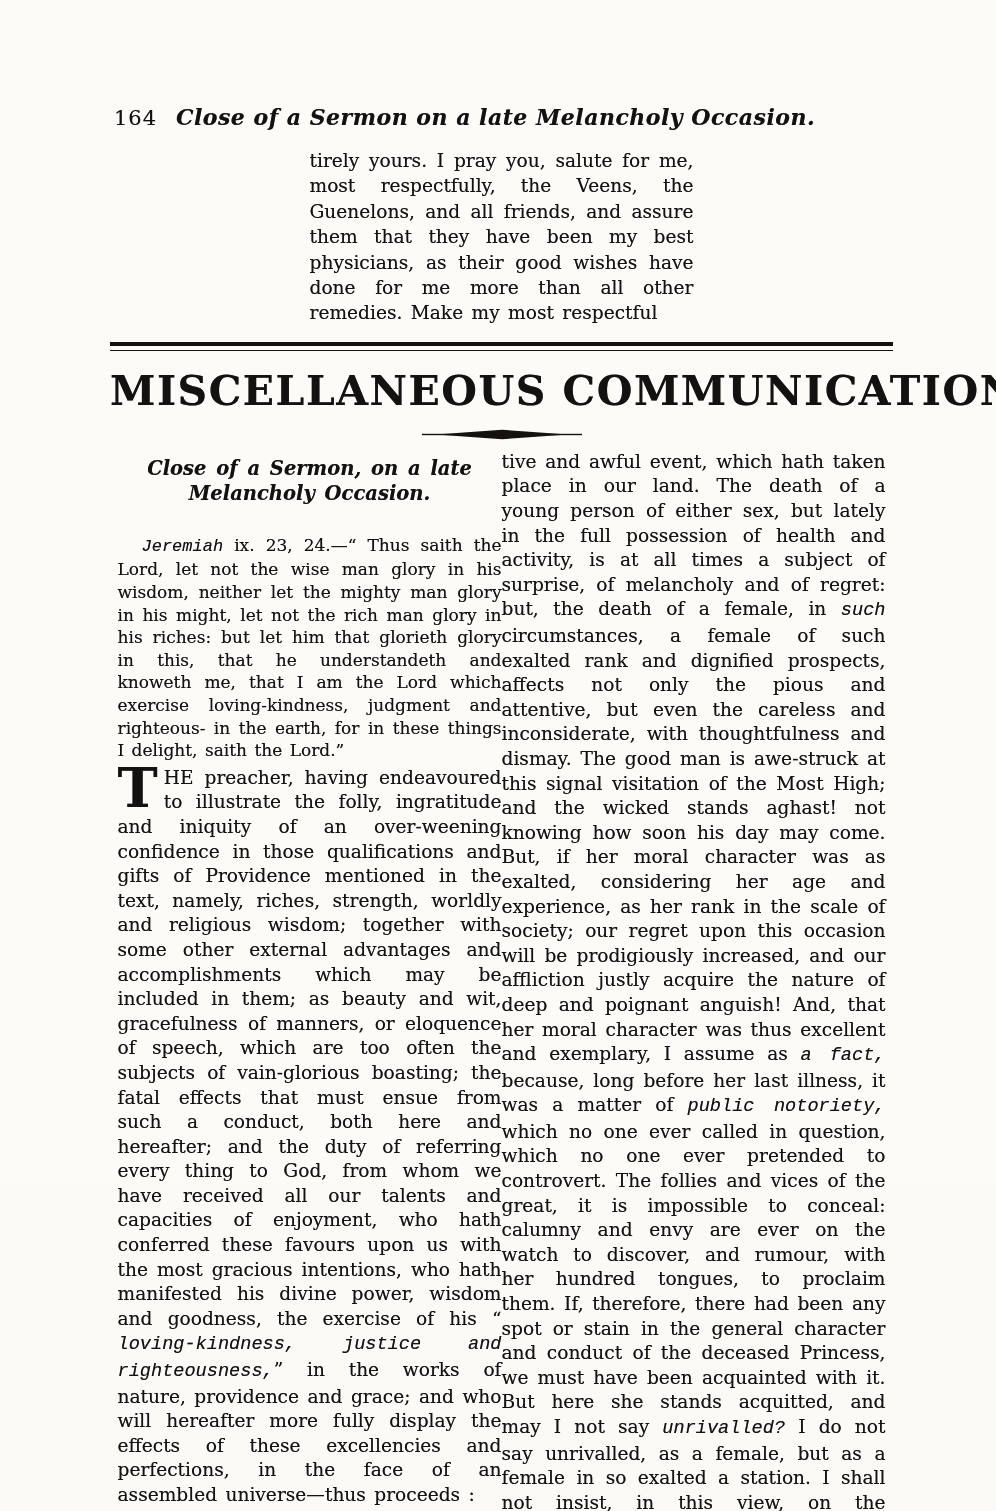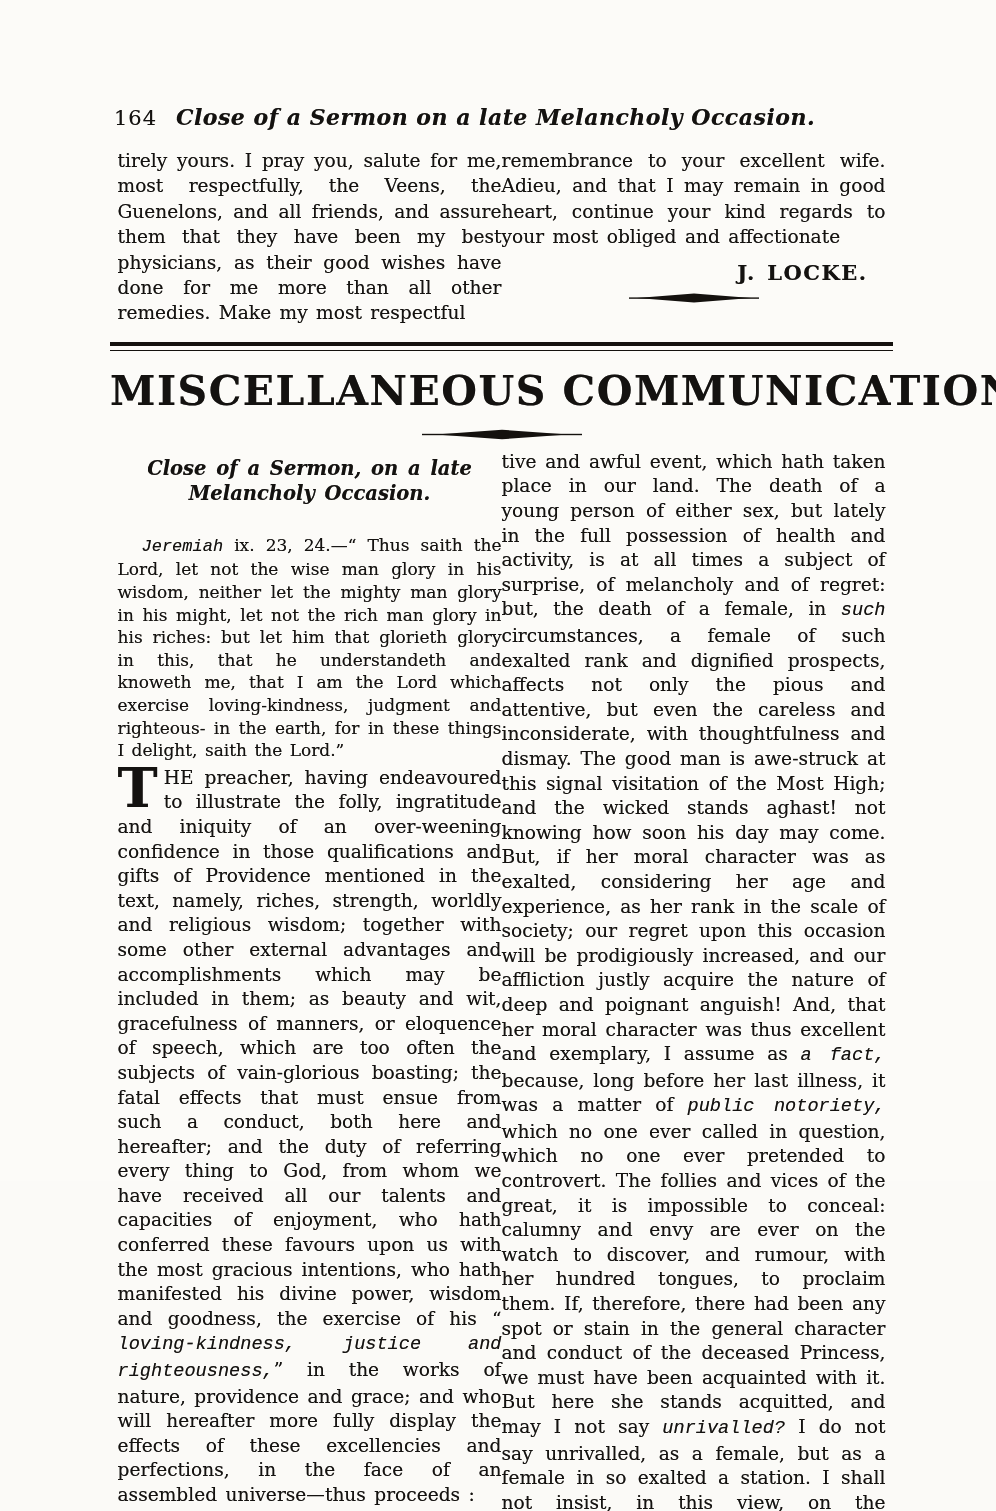--- a/index.html
+++ b/index.html
@@ -121,28 +121,20 @@
 <div class="page">
   <div class="content">
 
     <div class="runhead-row">
       <span class="pagenum">164</span>
       <span class="runhead">Close of a Sermon on a late Melancholy Occasion.</span>
     </div>
 
     <div class="cols">
       <div class="col">tirely yours. I pray you, salute for me, most respectfully, the Veens, the Guenelons, and all friends, and assure them that they have been my best physicians, as their good wishes have done for me more than all other remedies. Make my most respectful</div>
-      <div class="col">
-        <p>remembrance to your excellent wife. Adieu, and that I may remain in good heart, continue your kind regards to your most obliged and affectionate</p>
-        <div class="letter-sig">J. LOCKE.</div>
-        <svg class="swell" width="130" height="10" viewBox="0 0 130 10">
-          <rect x="0" y="4.4" width="130" height="1.4" fill="#14110e"></rect>
-          <polygon points="8,5 65,0.6 122,5 65,9.4" fill="#14110e"></polygon>
-        </svg>
-      </div>
     </div>
 
     <div class="section-rule"></div>
 
     <div class="section-title">MISCELLANEOUS COMMUNICATIONS.</div>
 
     <svg class="title-swell" width="160" height="11" viewBox="0 0 160 11">
       <rect x="0" y="4.8" width="160" height="1.4" fill="#14110e"></rect>
       <polygon points="14,5.5 80,0.8 146,5.5 80,10.2" fill="#14110e"></polygon>
     </svg>

